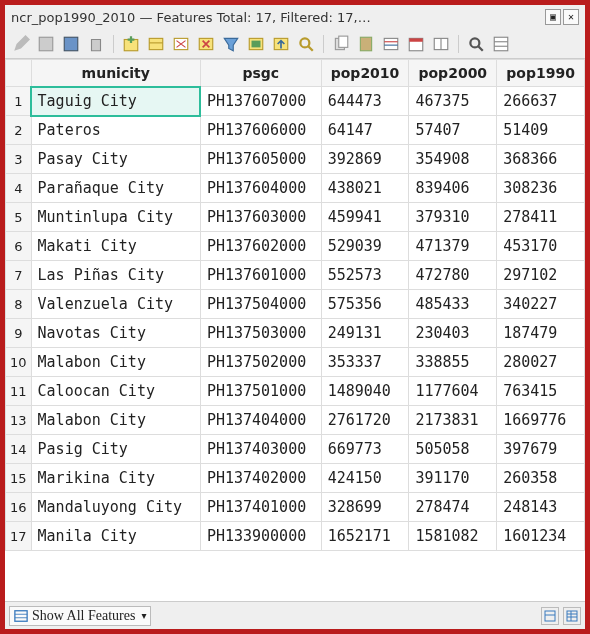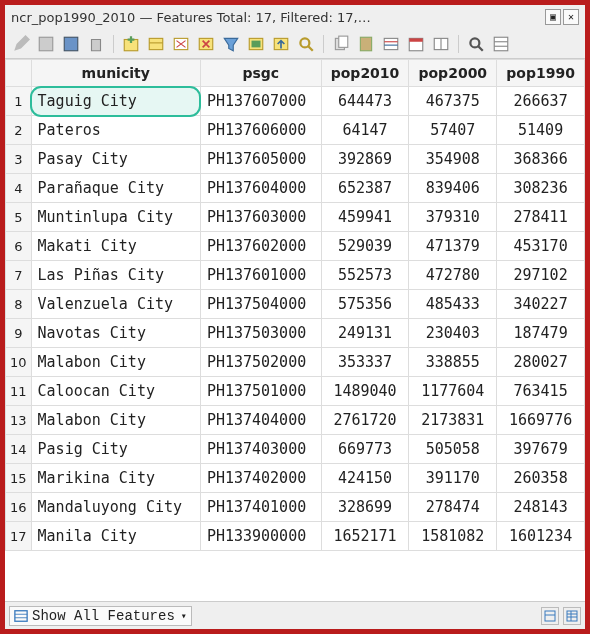--- a/index.html
+++ b/index.html
@@ -88,43 +88,43 @@
     top: 0;
   }
   .rowhdr {
     background: #f5f5f5;
     text-align: center;
     font-family: "DejaVu Sans", Arial, sans-serif;
     font-size: 13px;
     width: 24px;
     padding: 0 4px;
   }
-  .col-municity { text-align: left; border-radius: 10px; }
+  .col-municity { text-align: left; }
   .col-psgc { text-align: left; }
-  .col-num { text-align: center; }
+  .col-num { text-align: left; }
   .selected-cell {
     background: #e6f7f3;
     outline: 2px solid #2dbd9b;
     outline-offset: -1px;
   }
   .statusbar {
     display: flex;
     align-items: center;
     height: 28px;
     padding: 0 4px;
     border-top: 1px solid #ccc;
     background: #efefef;
   }
   .status-select {
     display: inline-flex;
     align-items: center;
     border: 1px solid #bbb;
     background: #fafafa;
     padding: 1px 4px;
-    font-family: Liberation Mono, monospace;
+    font-family: Liberation Serif, serif;
     font-size: 14px;
     cursor: pointer;
   }
   .status-select .arrow { margin-left: 6px; font-size: 10px; }
   .status-spacer { flex:1; }
   .corner-icn {
     width: 18px; height: 18px;
     margin-left: 4px;
     border: 1px solid #bbb;
     display: inline-flex;
@@ -293,21 +293,21 @@
             <td class="col-municity">Pasay City</td>
             <td class="col-psgc">PH137605000</td>
             <td class="col-num">392869</td>
             <td class="col-num">354908</td>
             <td class="col-num">368366</td>
           </tr>
           <tr>
             <td class="rowhdr">4</td>
             <td class="col-municity">Parañaque City</td>
             <td class="col-psgc">PH137604000</td>
-            <td class="col-num">652387</td>
+            <td class="col-num">438021</td>
             <td class="col-num">839406</td>
             <td class="col-num">308236</td>
           </tr>
           <tr>
             <td class="rowhdr">5</td>
             <td class="col-municity">Muntinlupa City</td>
             <td class="col-psgc">PH137603000</td>
             <td class="col-num">459941</td>
             <td class="col-num">379310</td>
             <td class="col-num">278411</td>

